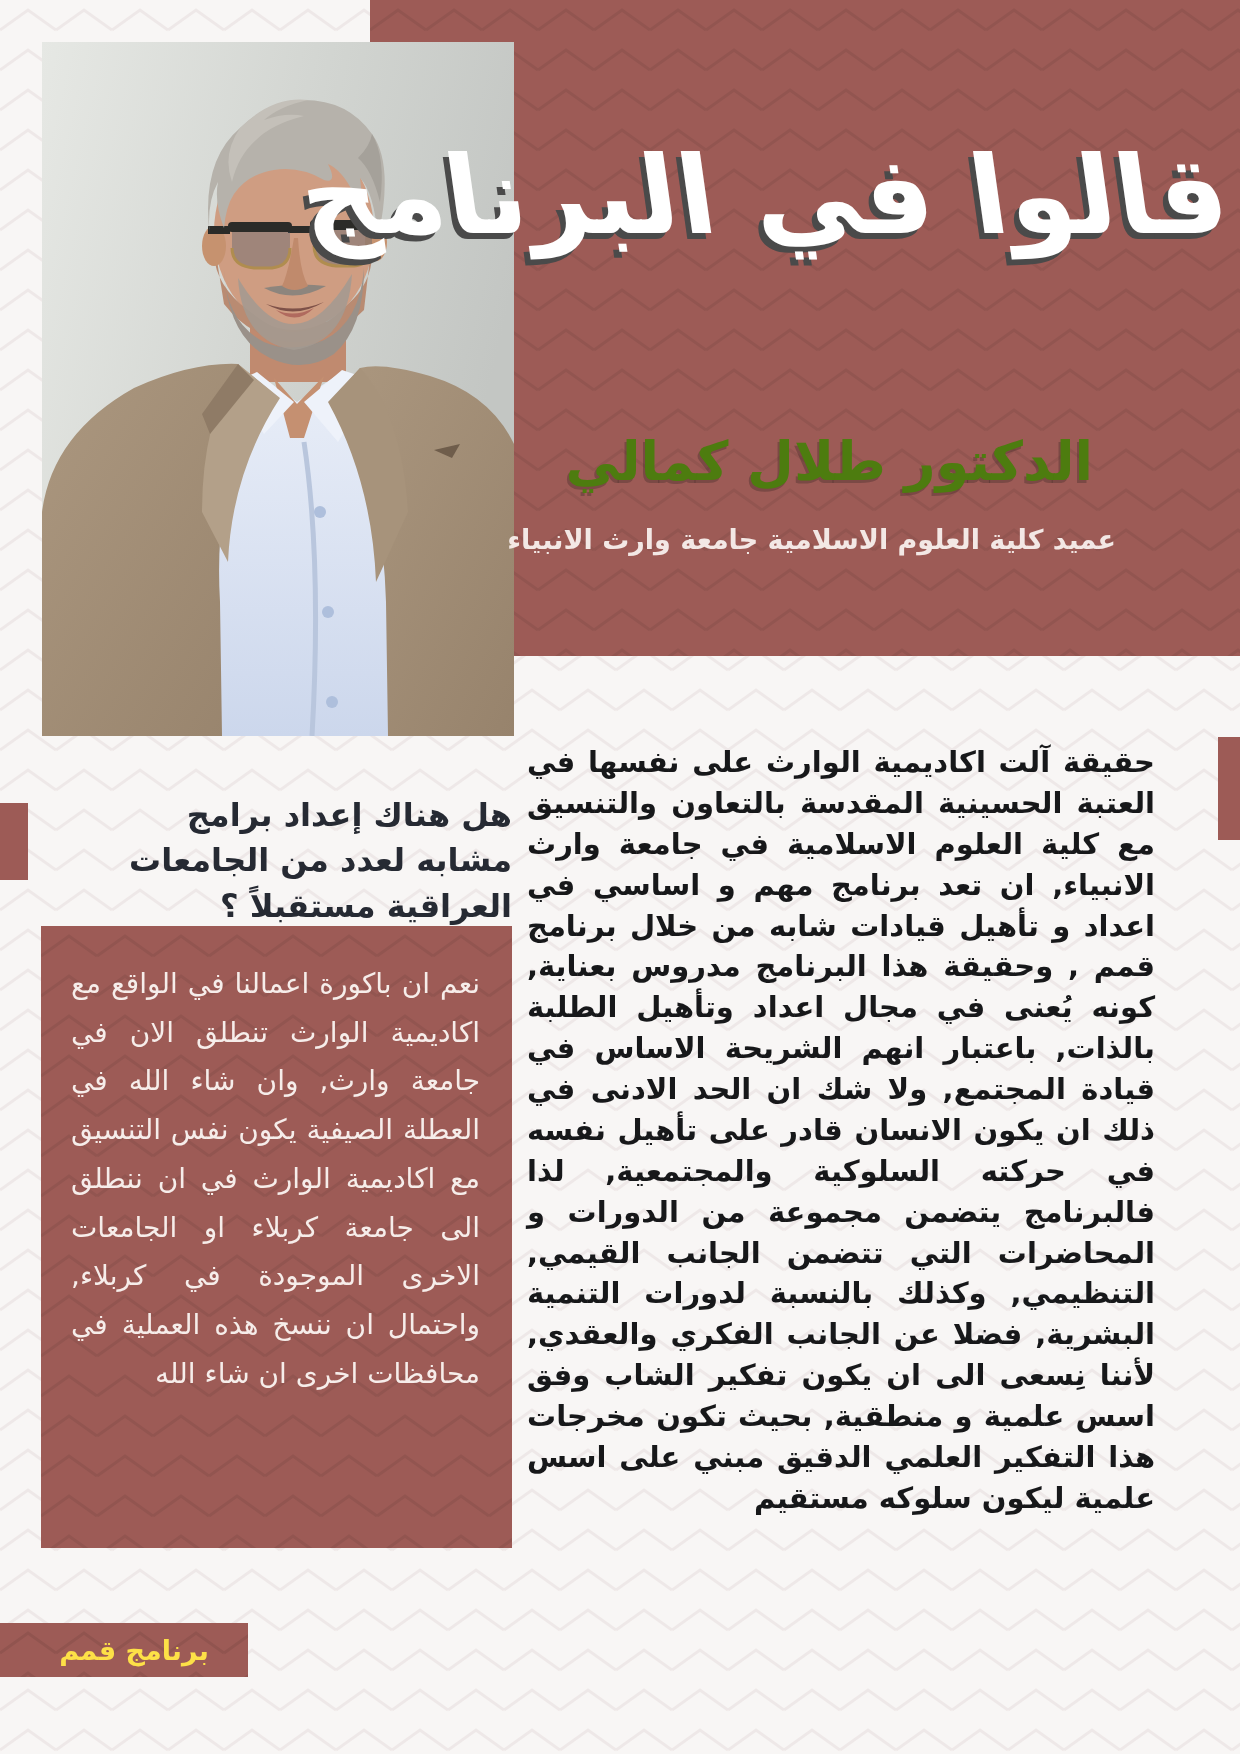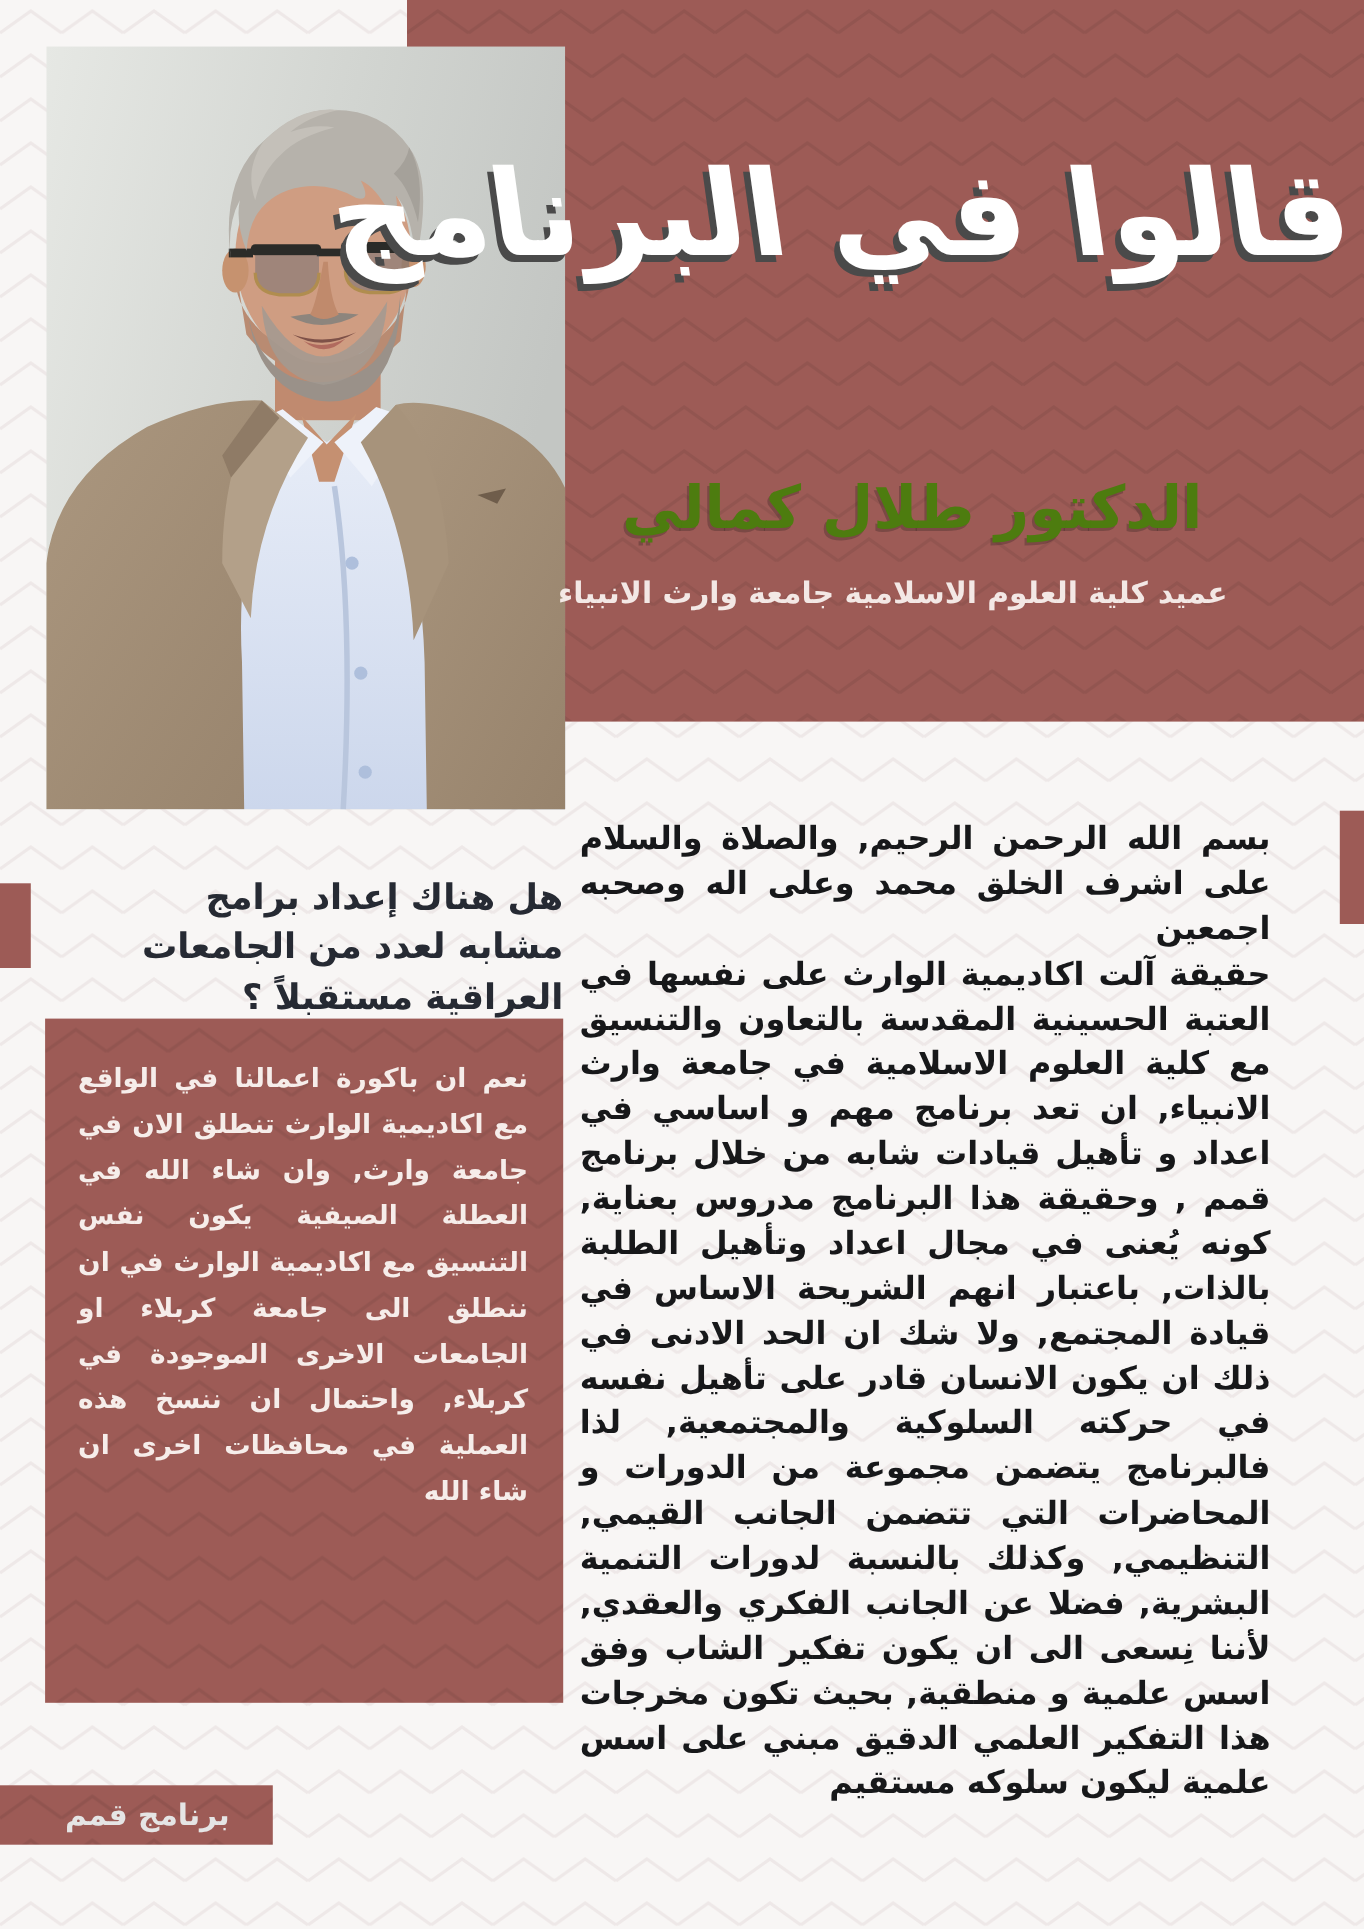--- a/index.html
+++ b/index.html
@@ -91,22 +91,22 @@
   
   .answer-box{
     left:41px;top:926px;width:471px;height:622px;
     background:var(--maroon);
     overflow:hidden;
   }
   .answer-text{
     position:relative;
     padding:34px 32px 20px 30px;
     color:var(--answer-text);
-    font-size:24px;
-    font-weight:bold;
+    font-size:28px;
+    font-weight:normal;
     line-height:1.74;
     text-align:justify;
     text-align-last:right;
   }
 
   
   .article-body{
     right:85px;top:742px;width:628px;
     color:var(--body-text);
     font-size:29px;
@@ -122,21 +122,21 @@
   .program-badge{
     left:0;top:1623px;width:248px;height:54px;
     background:var(--maroon);
     overflow:hidden;
   }
   .badge-label{
     position:relative;
     width:100%;height:54px;
     display:flex;align-items:center;justify-content:center;
     padding-left:20px;
-    color:#e5e5e5;
+    color:#fde047;
     font-size:27px;
     font-weight:bold;
   }
 </style>
 </head>
 <body>
 
 <svg class="chev-svg" aria-hidden="true">
   <defs>
     <pattern id="chevPage" width="56" height="40" patternUnits="userSpaceOnUse">
@@ -256,21 +256,20 @@
       <pattern id="chevAns" width="56" height="40" patternUnits="userSpaceOnUse">
         <path d="M0 30 L28 10 L56 30" fill="none" stroke="#000000" stroke-opacity="0.07" stroke-width="3"></path>
       </pattern>
     </defs>
     <rect width="100%" height="100%" fill="url(#chevAns)"></rect>
   </svg>
   <div class="answer-text">نعم ان باكورة اعمالنا في الواقع مع اكاديمية الوارث تنطلق الان في جامعة وارث, وان شاء الله في العطلة الصيفية يكون نفس التنسيق مع اكاديمية الوارث في ان ننطلق الى جامعة كربلاء او الجامعات الاخرى الموجودة في كربلاء, واحتمال ان ننسخ هذه العملية في محافظات اخرى ان شاء الله</div>
 </div>
 
 <div class="abs article-body">
-  <p>بسم الله الرحمن الرحيم, والصلاة والسلام على اشرف الخلق محمد وعلى اله وصحبه اجمعين</p>
   <p>حقيقة آلت اكاديمية الوارث على نفسها في العتبة الحسينية المقدسة بالتعاون والتنسيق مع كلية العلوم الاسلامية في جامعة وارث الانبياء, ان تعد برنامج مهم و اساسي في اعداد و تأهيل قيادات شابه من خلال برنامج قمم , وحقيقة هذا البرنامج مدروس بعناية, كونه يُعنى في مجال اعداد وتأهيل الطلبة بالذات, باعتبار انهم الشريحة الاساس في قيادة المجتمع, ولا شك ان الحد الادنى في ذلك ان يكون الانسان قادر على تأهيل نفسه في حركته السلوكية والمجتمعية, لذا فالبرنامج يتضمن مجموعة من الدورات و المحاضرات التي تتضمن الجانب القيمي, التنظيمي, وكذلك بالنسبة لدورات التنمية البشرية, فضلا عن الجانب الفكري والعقدي, لأننا نِسعى الى ان يكون تفكير الشاب وفق اسس علمية و منطقية, بحيث تكون مخرجات هذا التفكير العلمي الدقيق مبني على اسس علمية ليكون سلوكه مستقيم</p>
 </div>
 
 <div class="abs program-badge">
   <svg class="chev-svg" aria-hidden="true">
     <defs>
       <pattern id="chevBadge" width="56" height="40" patternUnits="userSpaceOnUse">
         <path d="M0 30 L28 10 L56 30" fill="none" stroke="#000000" stroke-opacity="0.08" stroke-width="3"></path>
       </pattern>
     </defs>

